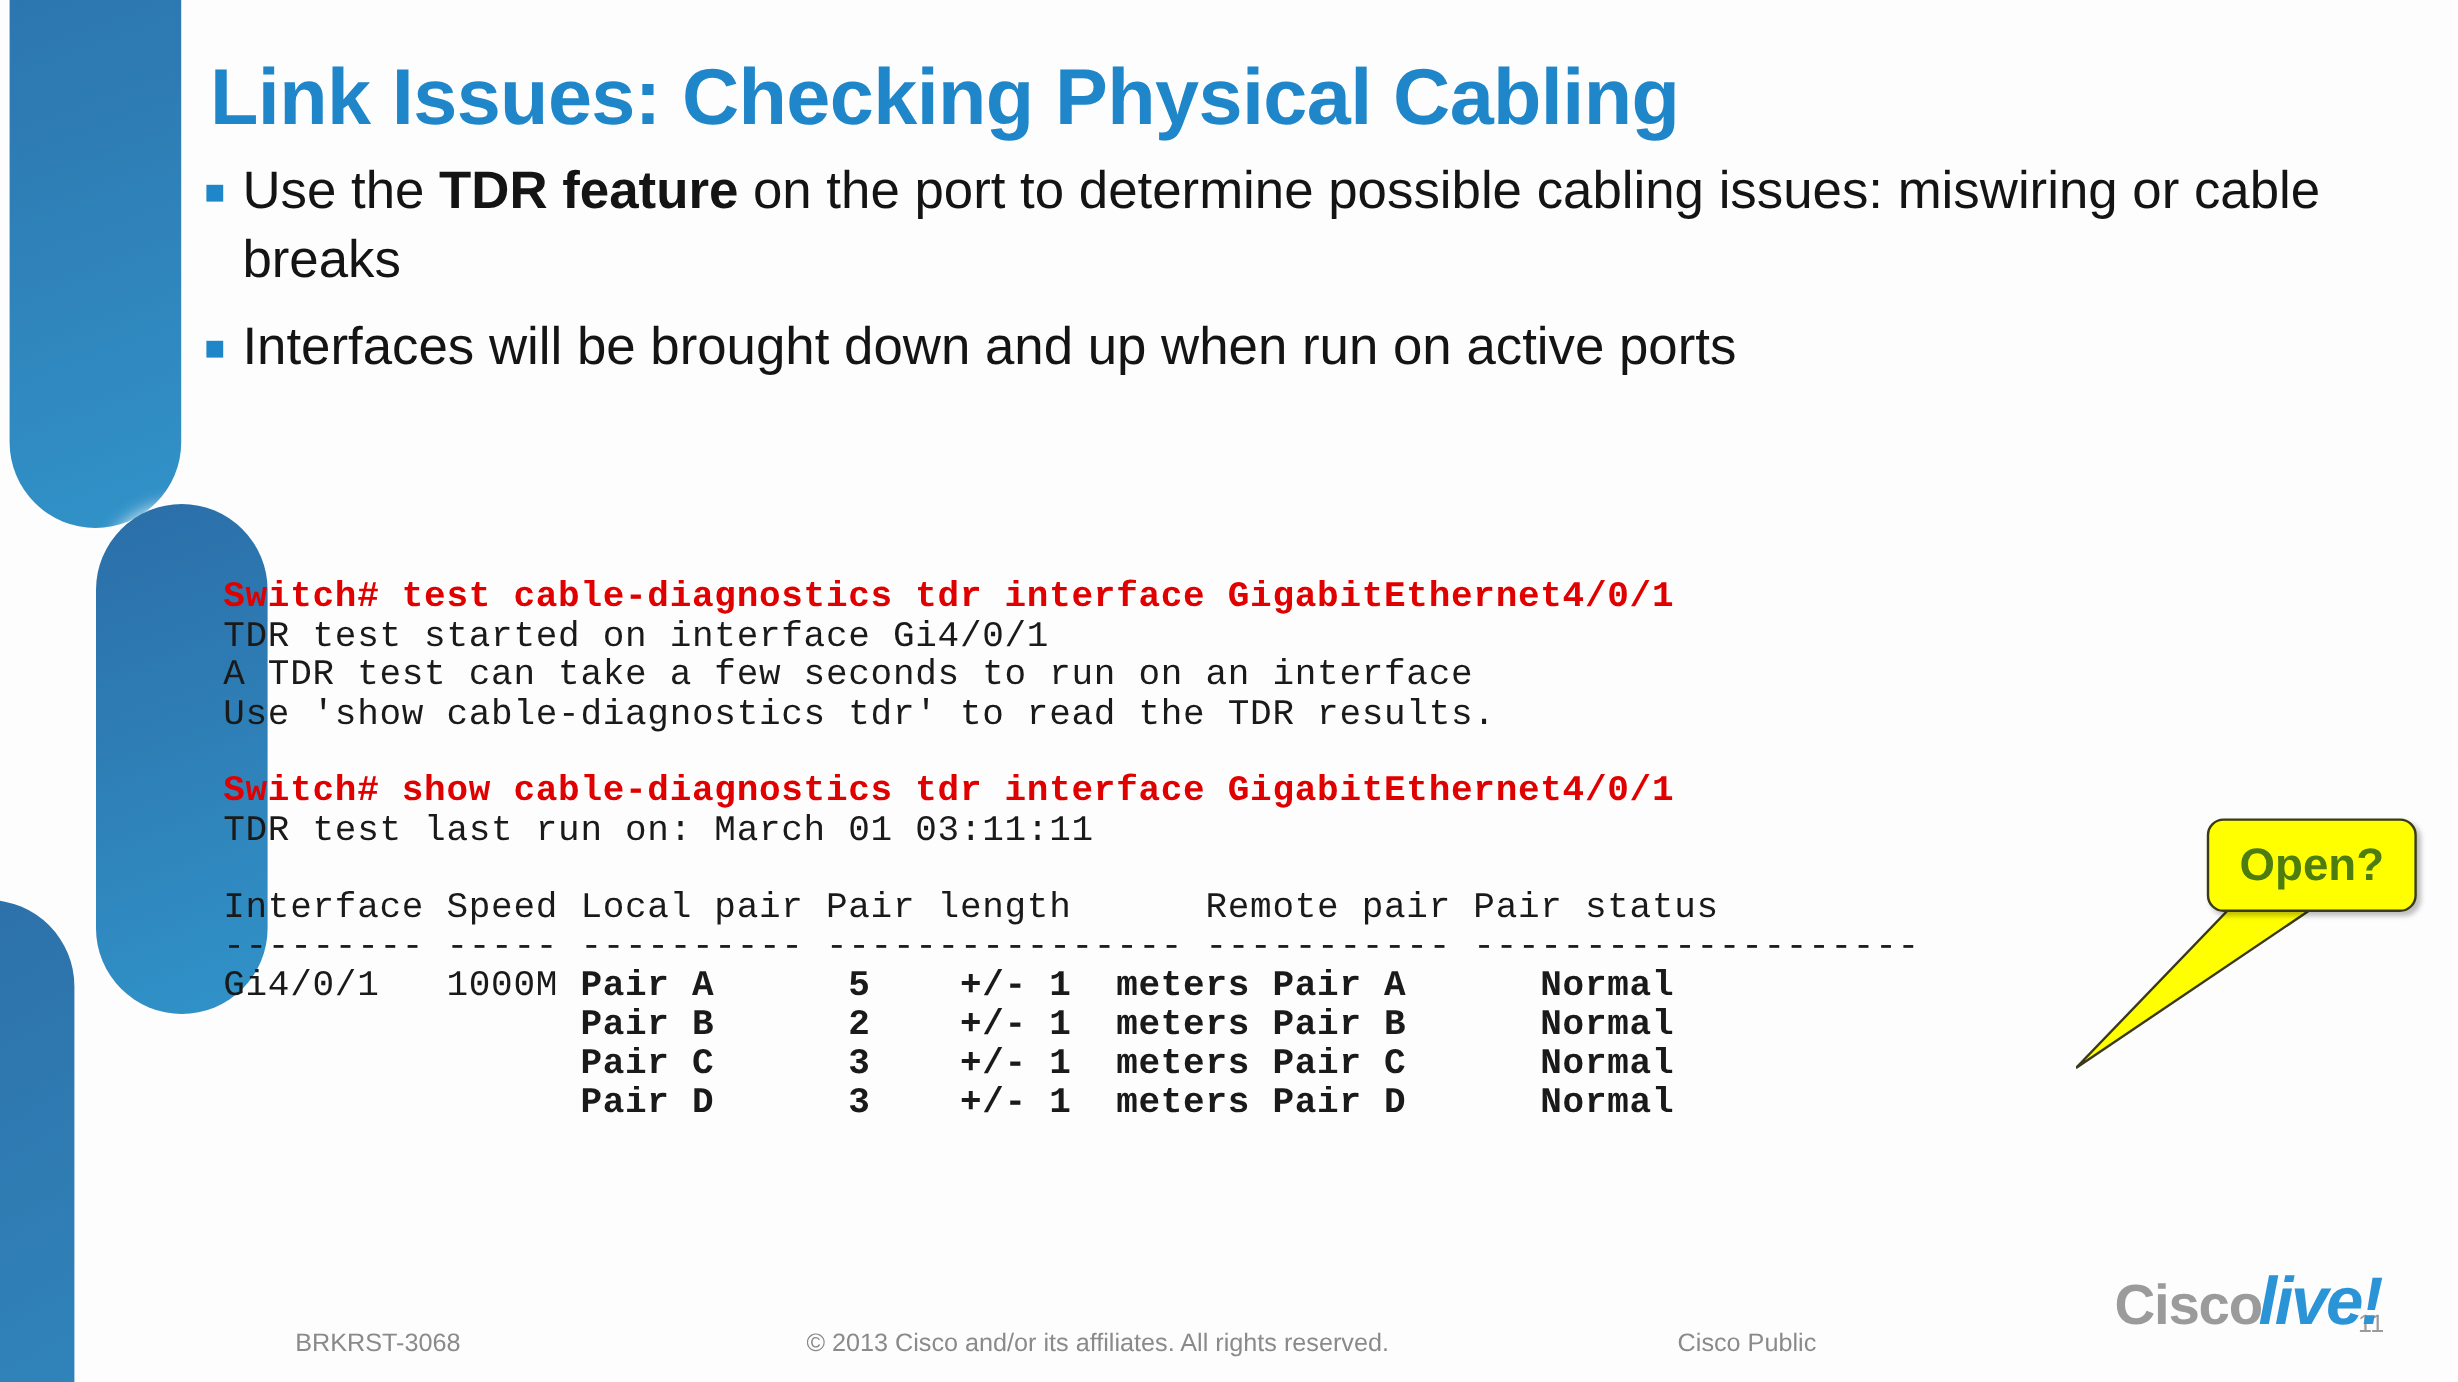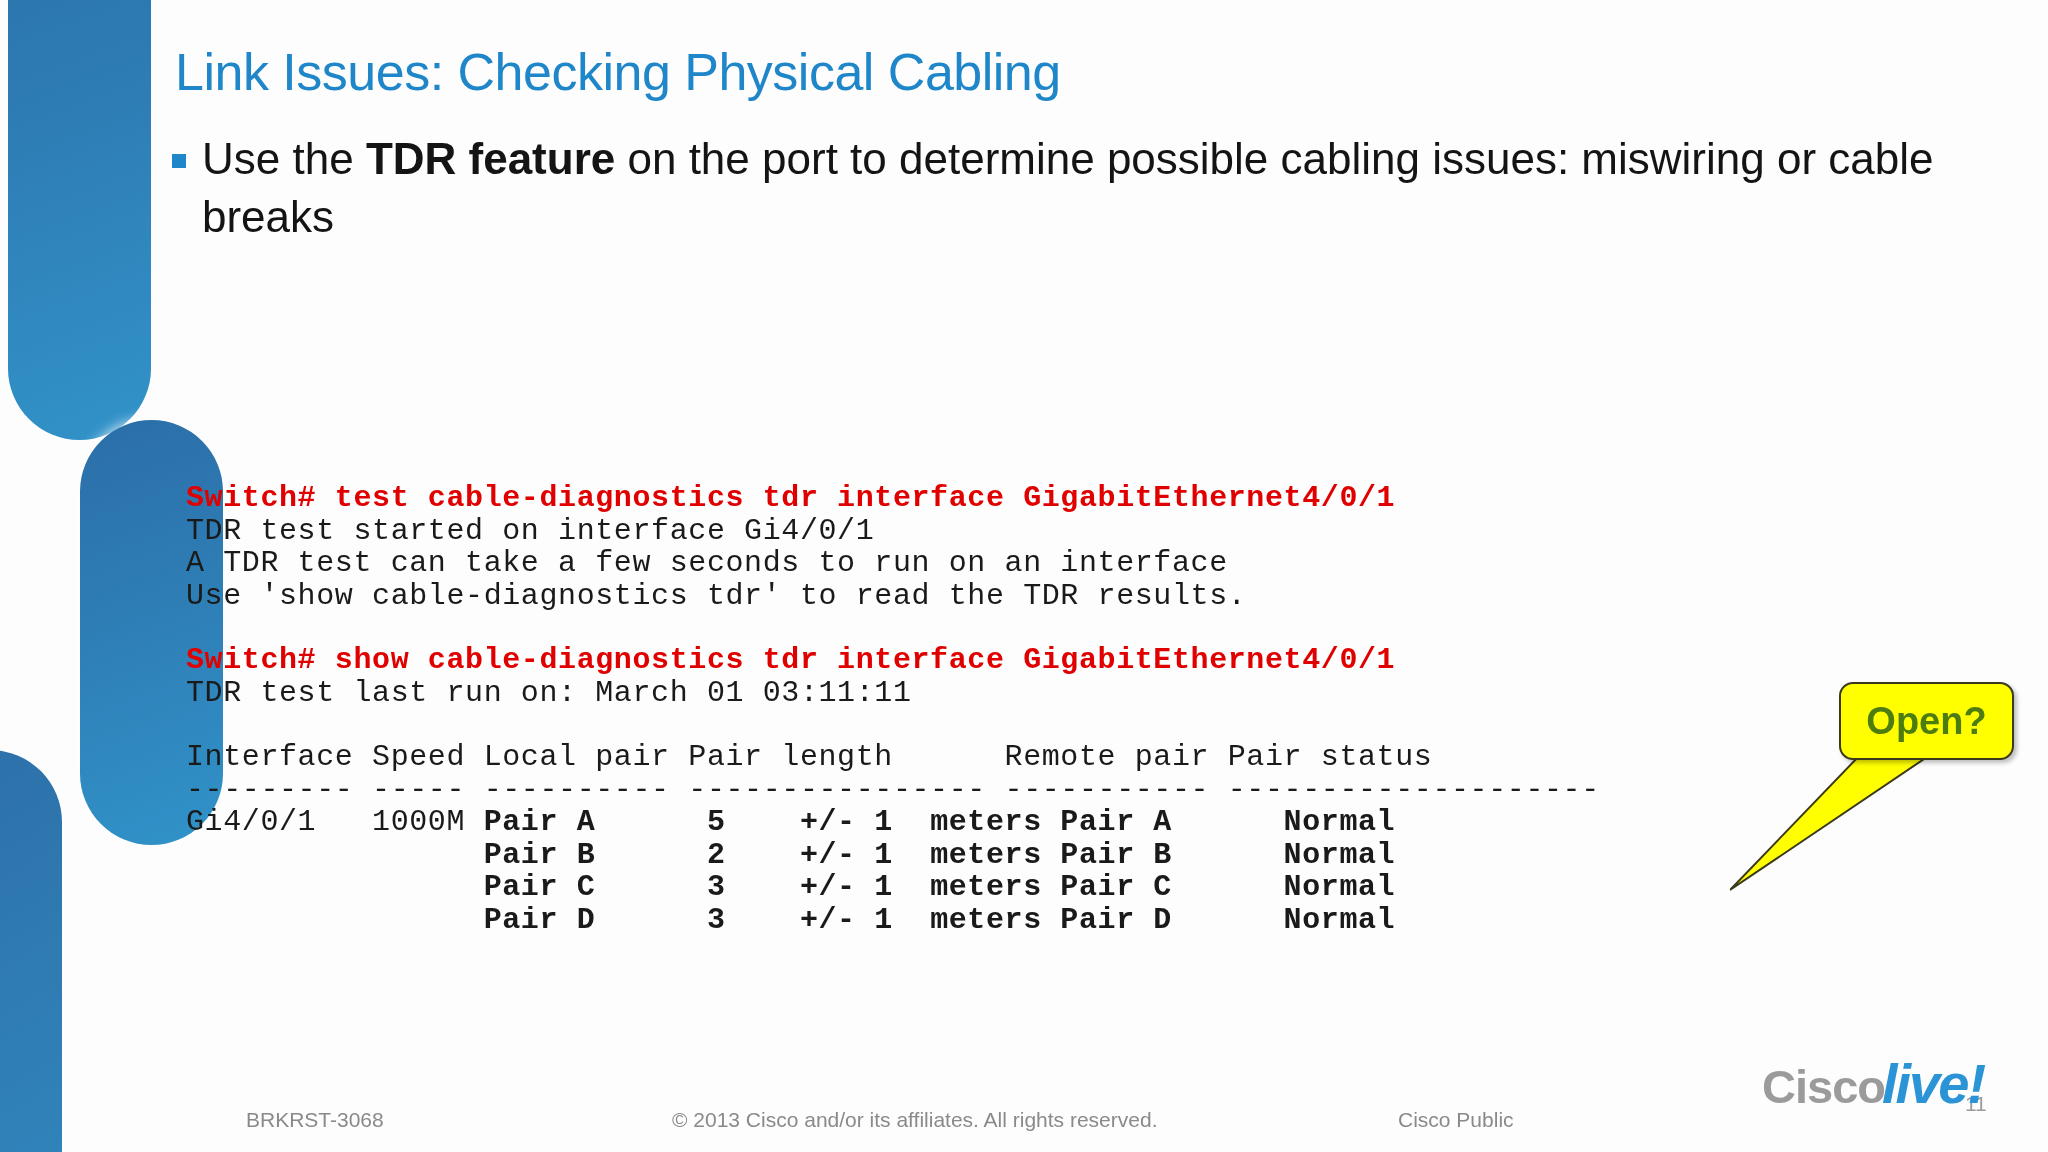--- a/index.html
+++ b/index.html
@@ -47,22 +47,22 @@
     border-radius: 72px;
     background: linear-gradient(150deg, #2d6fa8 0%, #2f7cb3 50%, #3088be 100%);
     box-shadow: 0 0 14px rgba(255,255,255,0.95);
   }
 
   
   .title {
     position: absolute;
     left: 175px;
     top: 42px;
-    font-size: 52px;
-    font-weight: normal;
+    font-size: 66px;
+    font-weight: bold;
     color: #1f87c9;
     letter-spacing: -0.5px;
     white-space: nowrap;
   }
 
   
   .bullets {
     position: absolute;
     left: 172px;
     top: 130px;
@@ -193,20 +193,24 @@
 
   <div class="title">Link Issues: Checking Physical Cabling</div>
 
   <div class="bullets">
 
     <div class="bullet-row">
       <span class="bullet-mark"></span>
       <div class="bullet-text"><span>Use the </span><b>TDR feature</b><span> on the port to determine possible cabling issues: miswiring or cable breaks</span></div>
     </div>
 
+    <div class="bullet-row">
+      <span class="bullet-mark"></span>
+      <div class="bullet-text"><span>Interfaces will be brought down and up when run on active ports</span></div>
+    </div>
 
   </div>
 
   <div class="console"><span class="cmd">Switch# test cable-diagnostics tdr interface GigabitEthernet4/0/1</span>
 <span>TDR test started on interface Gi4/0/1</span>
 <span>A TDR test can take a few seconds to run on an interface</span>
 <span>Use 'show cable-diagnostics tdr' to read the TDR results.</span>
 <span class="spacer"></span><span class="cmd">Switch# show cable-diagnostics tdr interface GigabitEthernet4/0/1</span>
 <span>TDR test last run on: March 01 03:11:11</span>
 <span class="spacer"></span><span>Interface Speed Local pair Pair length      Remote pair Pair status</span>

